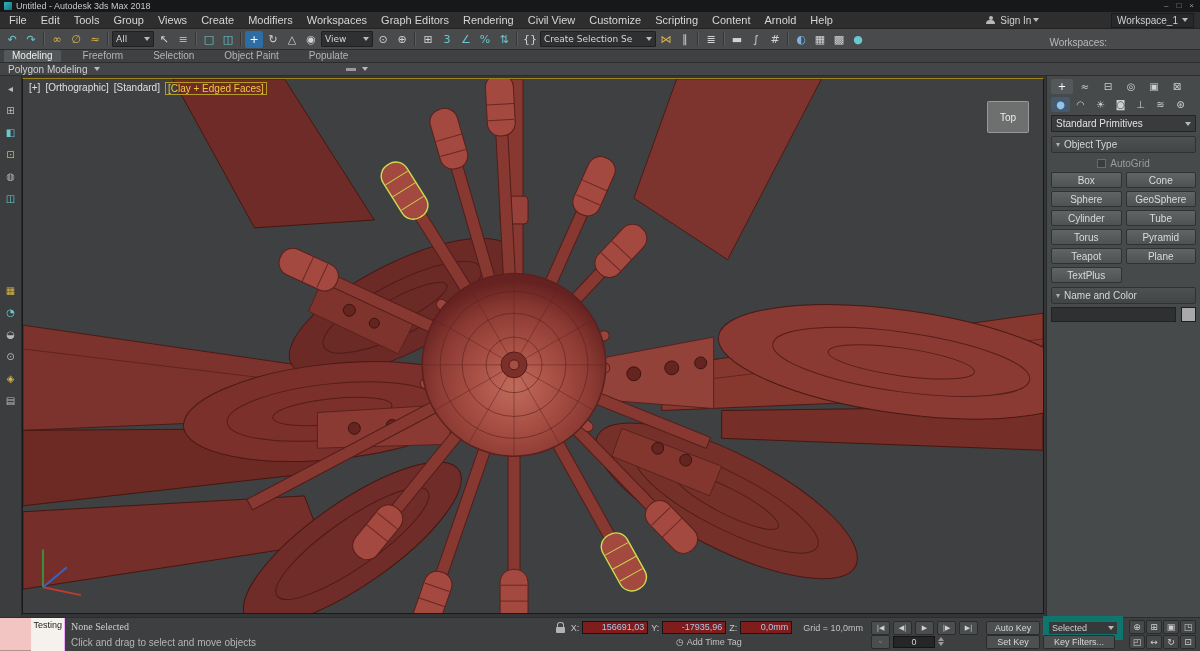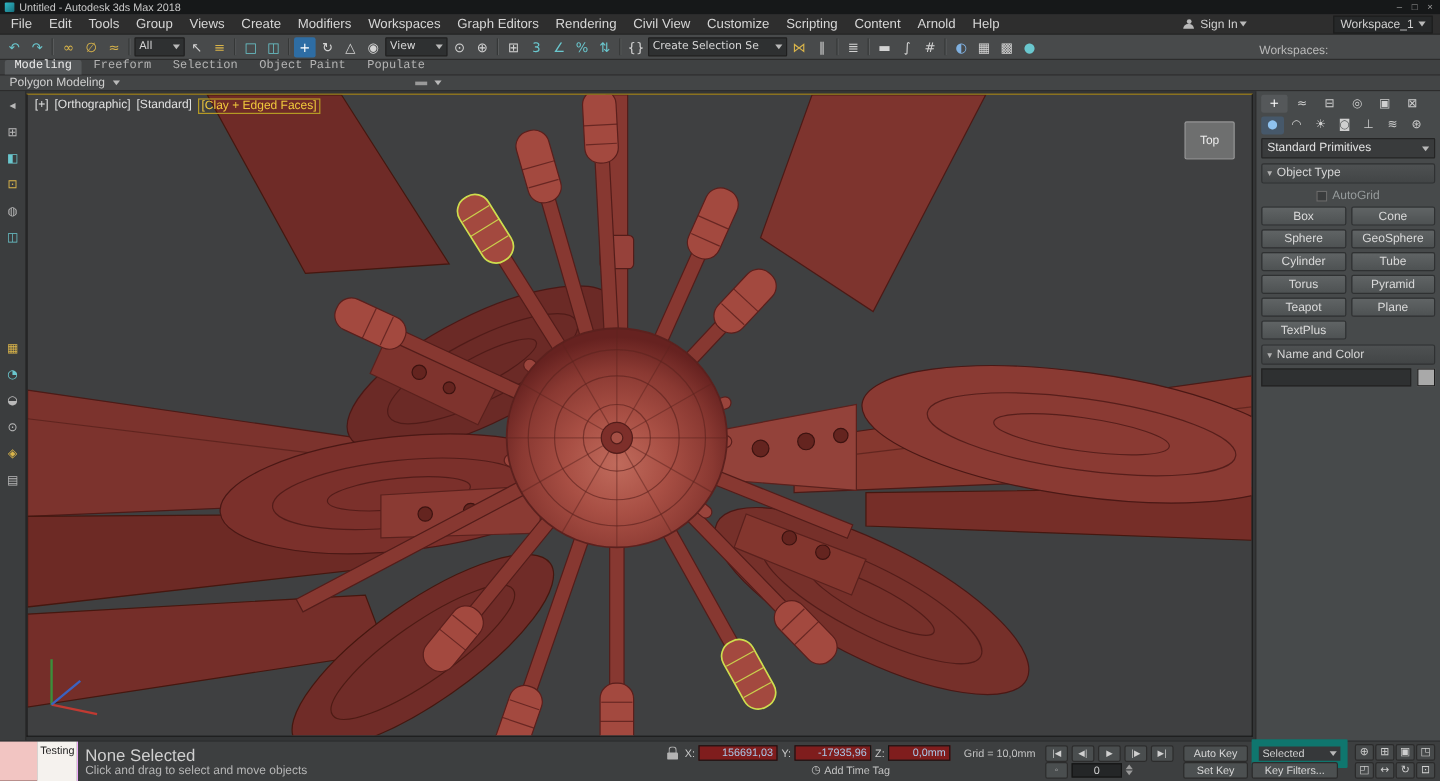--- a/index.html
+++ b/index.html
@@ -33,21 +33,21 @@
   .c-gold{color:#d9b44a;}
   .c-mat{color:#7fb0e0;}
   .active-tool{background:#2e6da4;color:#fff;}
   .tsep{width:1px;height:14px;background:#353737;border-right:1px solid #595b5c;margin:0 2px;flex:0 0 auto;}
   .tdd{display:flex;align-items:center;justify-content:space-between;background:#2e3031;border:1px solid #1f1f1f;height:14px;color:#d6d6d6;font-size:9px;padding:0 3px;gap:3px;border-radius:1px;flex:0 0 auto;overflow:hidden;white-space:nowrap;}
   .w-all{width:34px;}
   .w-view{width:44px;}
   .w-sets{width:108px;}
 
   
-  .ribbontabs{height:13px;background:#3f4142;display:flex;align-items:flex-end;padding:0 4px;gap:2px;border-bottom:1px solid #2c2c2c;box-sizing:border-box;font-family:Liberation Mono, monospace;}
+  .ribbontabs{height:13px;background:#3f4142;display:flex;align-items:flex-end;padding:0 4px;gap:14px;border-bottom:1px solid #2c2c2c;box-sizing:border-box;}
   .rtab{color:#b4b4b4;font-size:10px;padding:0 8px;line-height:12px;}
   .rtab.active{background:#55585a;color:#ececec;border-radius:2px 2px 0 0;}
   .subrow{height:13px;background:#434546;display:flex;align-items:center;padding:0 8px;gap:6px;border-bottom:1px solid #2c2c2c;box-sizing:border-box;}
   .subrow .label{color:#cfcfcf;font-size:10px;}
   .subrow .mini-dash{width:10px;height:3px;background:#9a9a9a;margin-left:240px;}
 
   
   .main{display:flex;height:541px;}
   .leftstrip{width:22px;background:#3b3d3e;border-right:1px solid #2a2a2a;box-sizing:border-box;display:flex;flex-direction:column;align-items:center;padding-top:4px;}
   .ls-icon{width:16px;height:16px;display:flex;align-items:center;justify-content:center;color:#b9b9b9;font-size:10px;margin-bottom:6px;}
@@ -84,21 +84,21 @@
   .namecolor-row{display:flex;align-items:center;gap:5px;margin-top:2px;}
   .name-field{flex:1;height:13px;background:#2e3031;border:1px solid #222;}
   .swatch{width:13px;height:13px;background:#a9a9a9;border:1px solid #1e1e1e;}
 
   
   .statusbar{height:34px;background:#3d3f40;border-top:1px solid #2a2c2d;display:flex;align-items:stretch;box-sizing:border-box;font-size:9px;color:#c2c2c2;}
   .minilistener{width:64px;display:flex;flex-direction:row;border-right:1px solid #f0abfc;flex:0 0 auto;}
   .ml-macro{flex:1;background:#f2c5c2;border-bottom:1px solid #b98f8c;}
   .ml-line{flex:1;background:#f5f2ee;color:#222;padding:2px 0 0 3px;font-size:9px;white-space:nowrap;overflow:hidden;}
   .sb-info{flex:1;display:flex;flex-direction:column;justify-content:space-between;padding:3px 6px;min-width:0;}
-  .sb-sel{color:#cfcfcf;font-size:14px;}
+  .sb-sel{color:#cfcfcf;font-size:10px;font-family:Liberation Serif, serif;}
   .sb-prompt{color:#b5b5b5;font-size:10px;white-space:nowrap;overflow:hidden;}
   .cluster{display:flex;flex-direction:column;justify-content:space-between;padding:3px 4px;flex:0 0 auto;}
   .sb-row{display:flex;align-items:center;gap:3px;height:13px;}
   .lock{position:relative;width:11px;height:11px;margin-right:2px;}
   .lock::before{content:"";position:absolute;left:2.5px;top:0;width:5px;height:5px;border:1.5px solid #b3b3b3;border-bottom:none;border-radius:3px 3px 0 0;}
   .lock::after{content:"";position:absolute;left:1px;top:4.5px;width:9px;height:6px;background:#b3b3b3;border-radius:1px;}
   .clabel{color:#c8c8c8;}
   .cfield{background:#7f1d1d;border:1px solid #151515;color:#a8c8e8;text-align:right;padding:1px 3px;height:9px;line-height:9px;}
   .fx{width:58px;} .fy{width:56px;} .fz{width:44px;}
   .gridtxt{margin-left:8px;color:#c2c2c2;}

